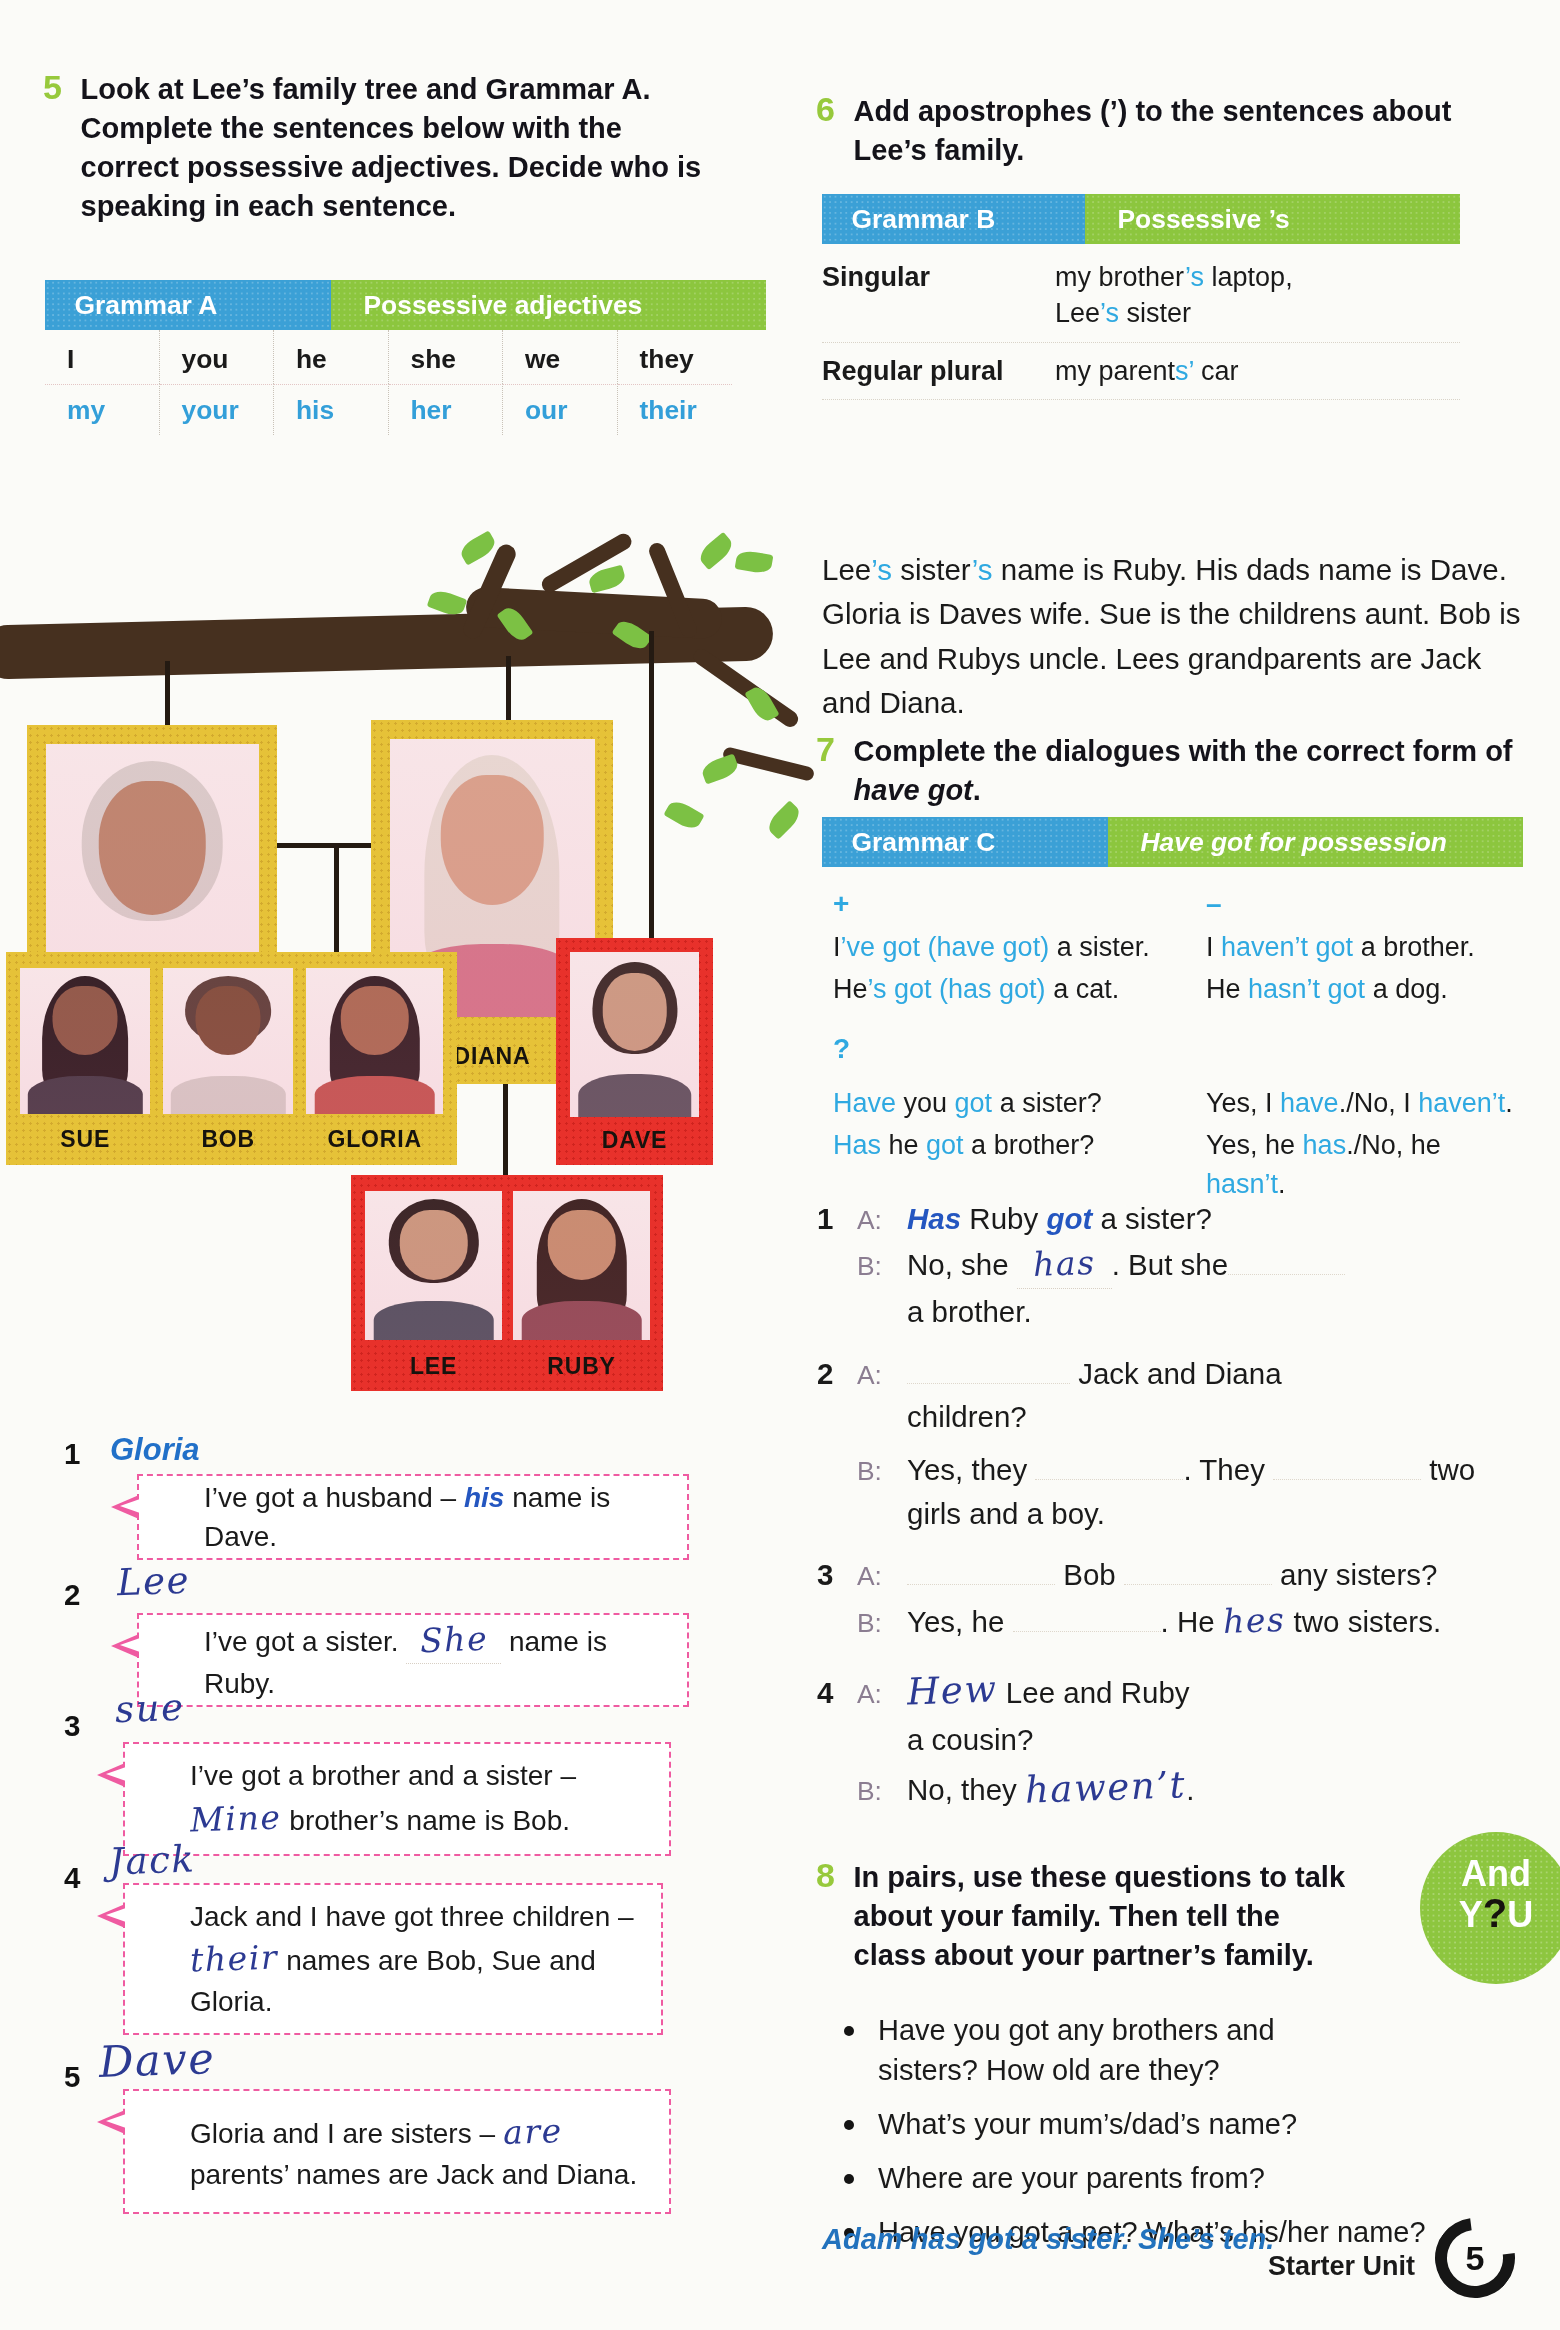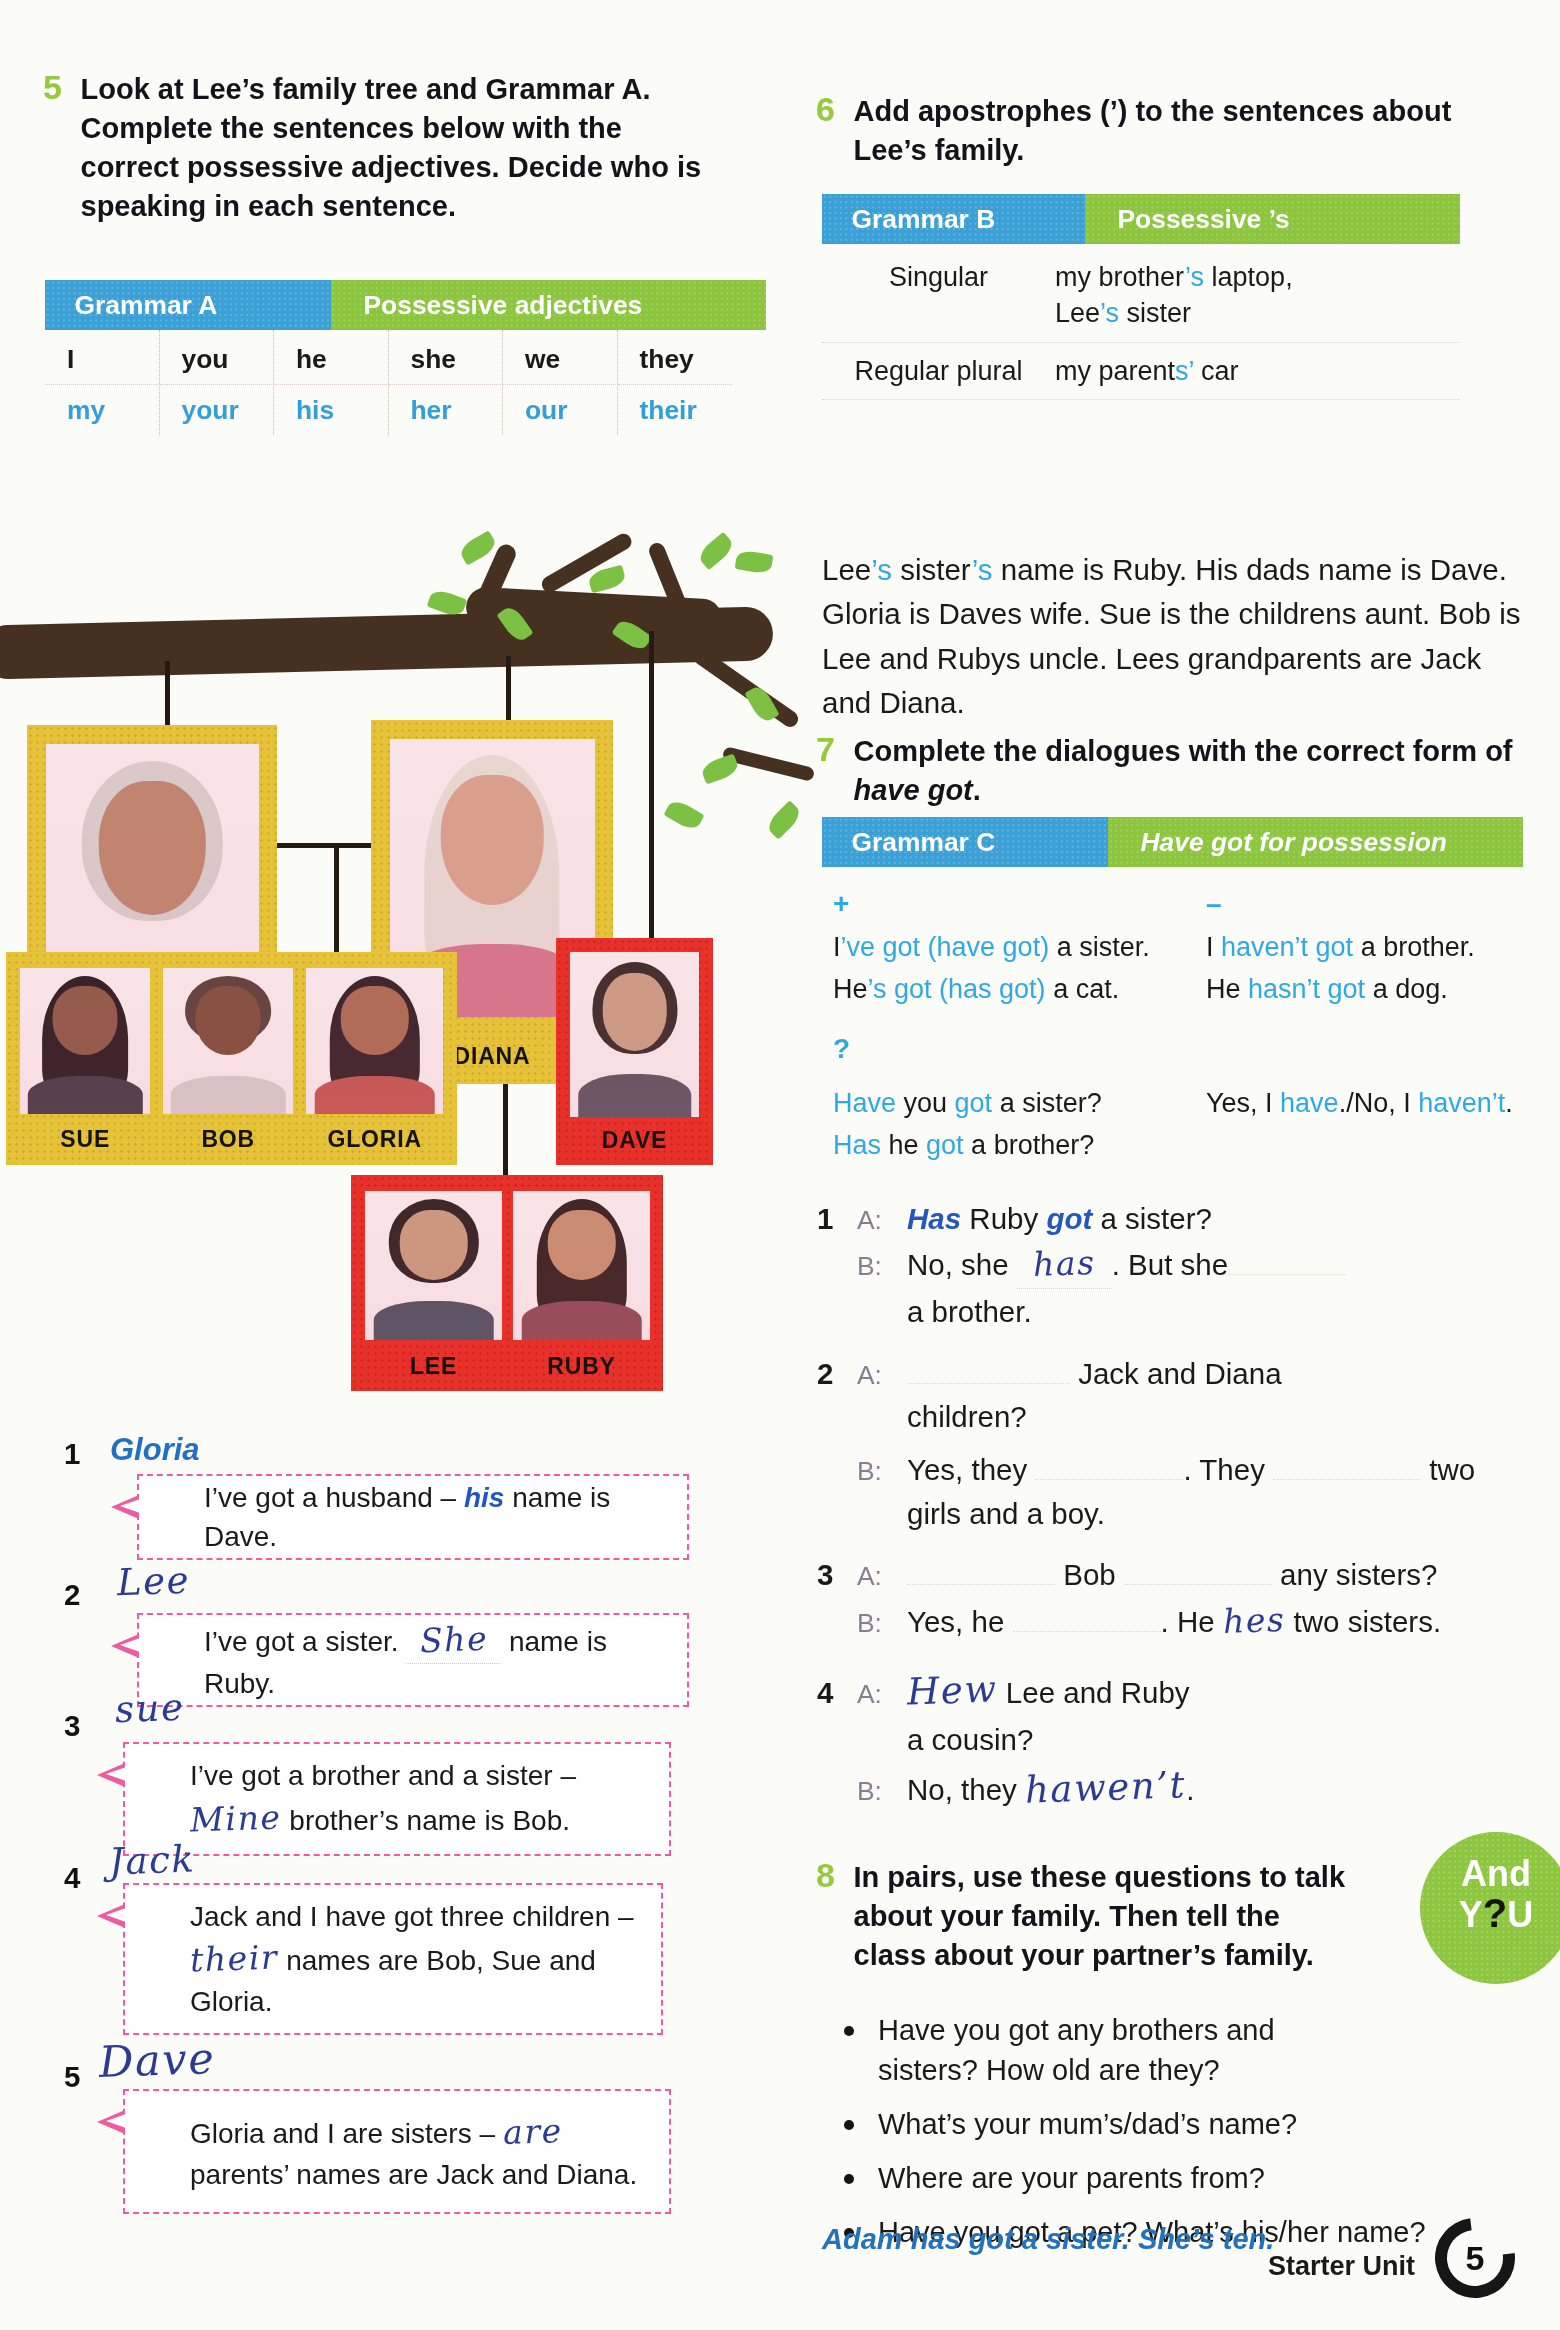--- a/index.html
+++ b/index.html
@@ -22,21 +22,21 @@
   .blueans{color:#2456c0;font-weight:bold;font-style:italic;}
 
   .ga-grid{display:grid;grid-template-columns:repeat(6,1fr);width:687px;}
   .gac{border-right:1.6px dotted #c9c2b8;padding:14px 0 9.3px 22px;font-size:26.4px;font-weight:bold;}
   .gac.last{border-right:none;}
   .gac.pos{color:#339fd9;font-weight:bold;border-top:1.6px dotted #e3c5c5;padding-top:9.3px;}
 
   .gb-row{display:grid;grid-template-columns:233px 1fr;border-bottom:1.6px dotted #d9d3c8;
           padding:10px 0;font-size:27px;line-height:1.35;}
   .gb-row.lastrow{border-bottom:none;}
-  .gb-label{font-weight:normal;text-align:center;}
+  .gb-label{font-weight:bold;}
 
   .gc-box{font-size:27px;line-height:1.45;}
   .gc-row{display:grid;grid-template-columns:373px 1fr;margin-bottom:3.1px;}
   .gc-sign{color:#2fa9e1;font-weight:bold;font-size:28px;}
 
   
   .tree{left:0;top:501px;width:786px;height:971px;}
   .br{position:absolute;background:#46301f;border-radius:31px;}
   .leaf{position:absolute;width:36px;height:20px;background:#7cc144;border-radius:50% 3.1px 50% 3.1px;}
   .conn{position:absolute;background:#241a12;}
@@ -337,20 +337,21 @@
       </div>
       <div class="gc-row" style="margin-top:20px;">
         <span class="gc-sign">?</span>
       </div>
       <div class="gc-row" style="margin-top:14px;">
         <span><span class="cyan">Have</span><span> you </span><span class="cyan">got</span><span> a sister?</span></span>
         <span><span>Yes, I </span><span class="cyan">have</span><span>./No, I </span><span class="cyan">haven’t</span><span>.</span></span>
       </div>
       <div class="gc-row">
         <span><span class="cyan">Has</span><span> he </span><span class="cyan">got</span><span> a brother?</span></span>
+        <span><span>Yes, he </span><span class="cyan">has</span><span>./No, he </span><span class="cyan">hasn’t</span><span>.</span></span>
       </div>
     </div>
   </div>
 
   <div class="abs dlg" style="left:817px;top:1198px;width:738px;">
 
     <div>
       <div class="dline">
         <span class="dc1">1</span>
         <span class="dc2">A:</span>

